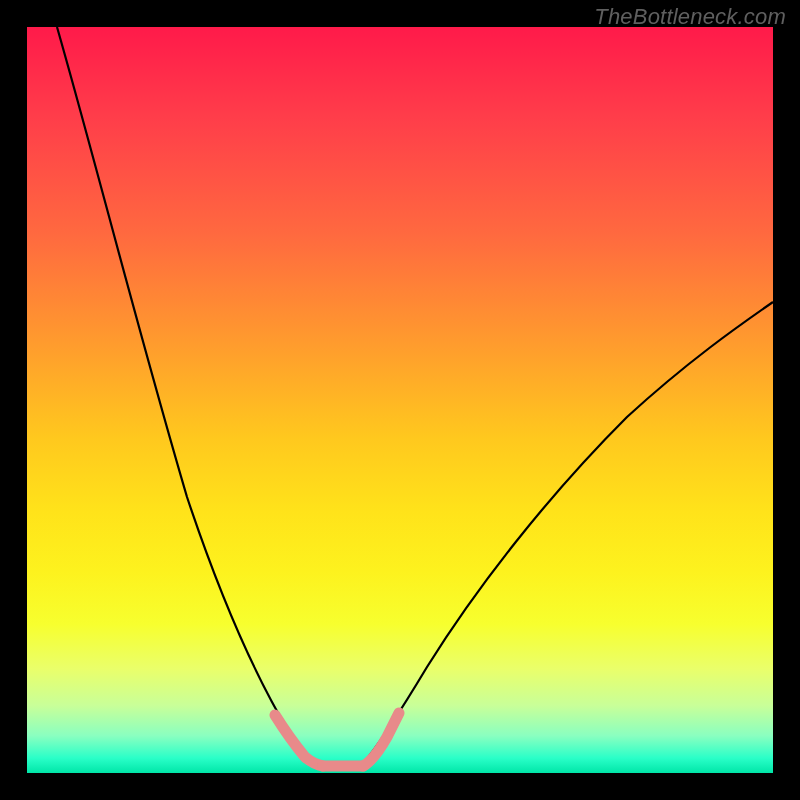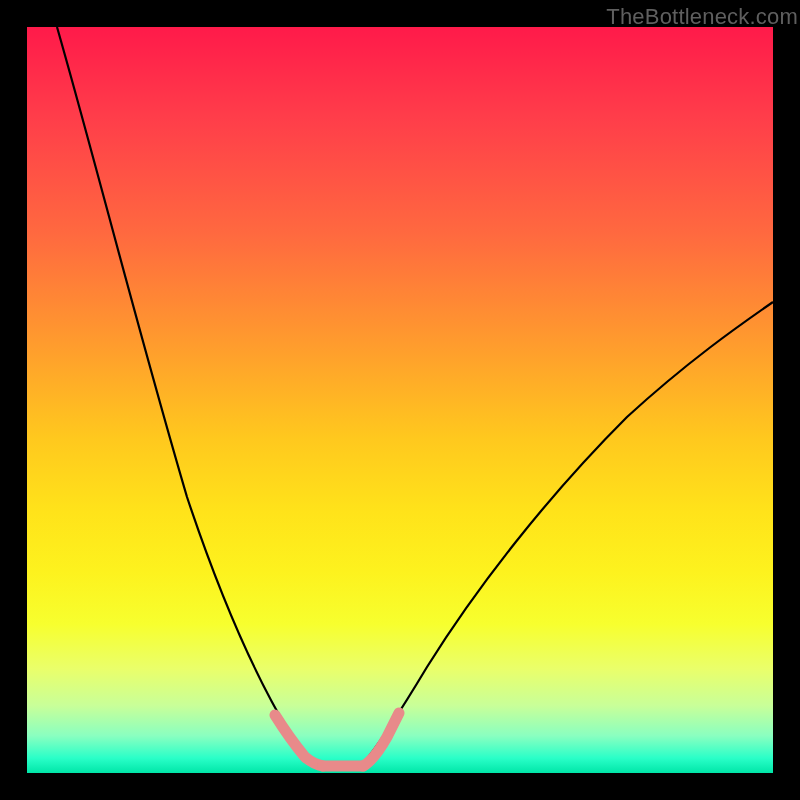--- a/index.html
+++ b/index.html
@@ -38,26 +38,27 @@
       #eaff6a 86%,
       #c8ff99 91%,
       #8affc0 95%,
       #2affc8 98%,
       #00e6a8 100%
     );
   }
   .watermark {
     position: absolute;
     top: 4px;
-    right: 2px;
+    right: 14px;
     color: #5f5f5f;
     font-size: 22px;
     font-weight: 500;
     letter-spacing: 0.2px;
     user-select: none;
+    font-style: italic;
   }
   svg.curves {
     position: absolute;
     left: 27px;
     top: 27px;
     width: 746px;
     height: 746px;
     overflow: visible;
   }
 </style>

